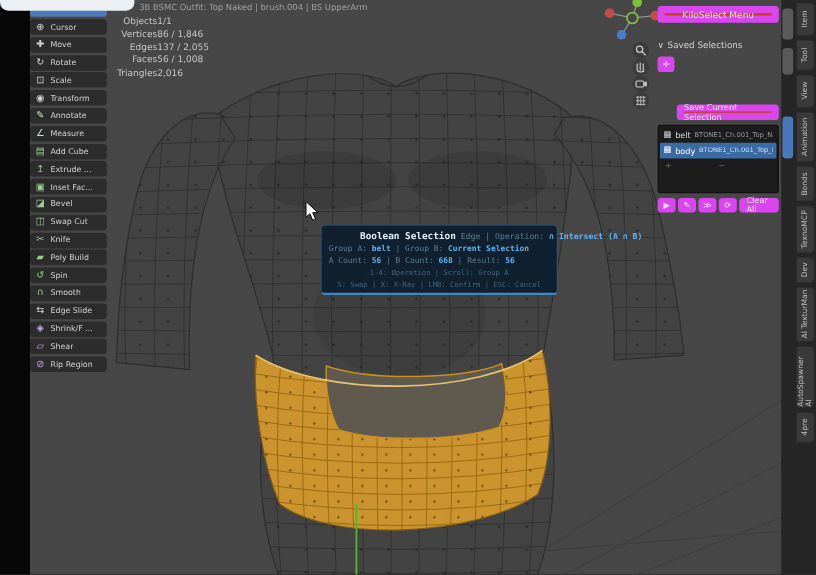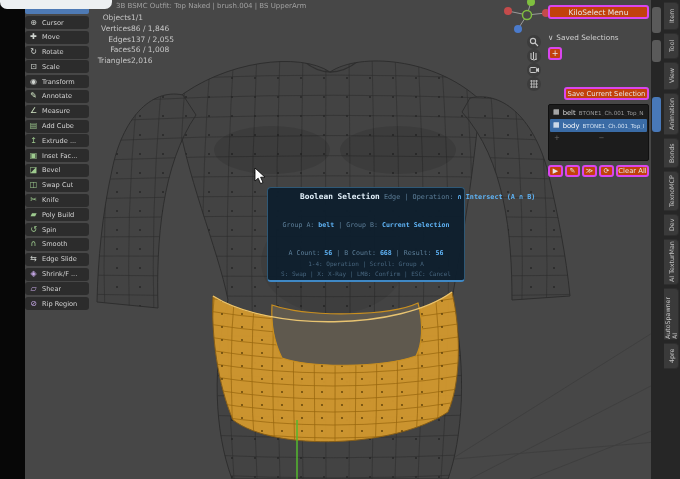--- a/index.html
+++ b/index.html
@@ -23,26 +23,26 @@
   #vp-header{position:absolute;left:116px;top:2px;font-size:7px;color:#a0a0a0;z-index:25;white-space:nowrap;}
   #stats{position:absolute;left:93px;top:13px;z-index:25;font-size:7.5px;color:#c6c6c6;line-height:10.8px;}
   #stats .sl{display:inline-block;width:38px;text-align:right;}
   
   #bool-panel{position:absolute;left:267px;top:187px;width:198px;z-index:28;box-sizing:border-box;
               background:rgba(14,31,45,0.95);border:1px solid #2e5876;border-bottom:2px solid #3f88c5;
               border-radius:4px;padding:4px 6px 3px 6px;font-family:"DejaVu Sans Mono",monospace;}
   .bp-l1{font-size:6.8px;color:#5d7f99;white-space:nowrap;}
   .bp-title{font-size:7.8px;font-weight:bold;color:#e3f1fb;padding-left:26px;}
   .bp-val{color:#5fb3f5;font-weight:bold;}
-  .bp-l2{margin-top:20px;text-align:center;font-size:6.6px;color:#5d7f99;white-space:nowrap;}
+  .bp-l2{margin-top:2px;font-size:6.6px;color:#5d7f99;white-space:nowrap;}
   .bp-help{margin-top:3px;text-align:center;font-size:6px;color:#47657e;white-space:nowrap;}
   
   #right-bg{position:absolute;left:651px;top:0;width:29px;height:479px;background:#262626;z-index:24;}
   #right-panel{position:absolute;left:548px;top:5px;width:101px;z-index:30;font-size:7.5px;}
-  .rp-btn{background:#c2410c;border:2px solid #d946ef;border-radius:3px;color:#e6e6e6;
+  .rp-btn{background:#c2410c;border:6px solid #d946ef;border-radius:3px;color:#e6e6e6;
           display:flex;align-items:center;justify-content:center;box-sizing:border-box;}
   #kilo-btn{height:14px;}
   #saved-row{margin-top:14px;color:#d0d0d0;display:flex;gap:3px;align-items:center;font-size:7.3px;}
   #save-row{margin-top:5px;display:flex;gap:2px;}
   #add-sel-btn{width:14px;height:13px;font-size:8px;}
   #save-btn{flex:1;height:13px;font-size:6.8px;margin-top:40px;}
   #sel-list{margin-top:4px;height:57px;background:#1c1c1c;border:1px solid #101010;border-radius:2px;
             padding:1px;box-sizing:border-box;}
   .sel-row{height:13px;display:flex;align-items:center;gap:3px;padding:0 3px;border-radius:1px;color:#d8d8d8;}
   .sel-row.active{background:#3a6ba5;color:#ffffff;}

